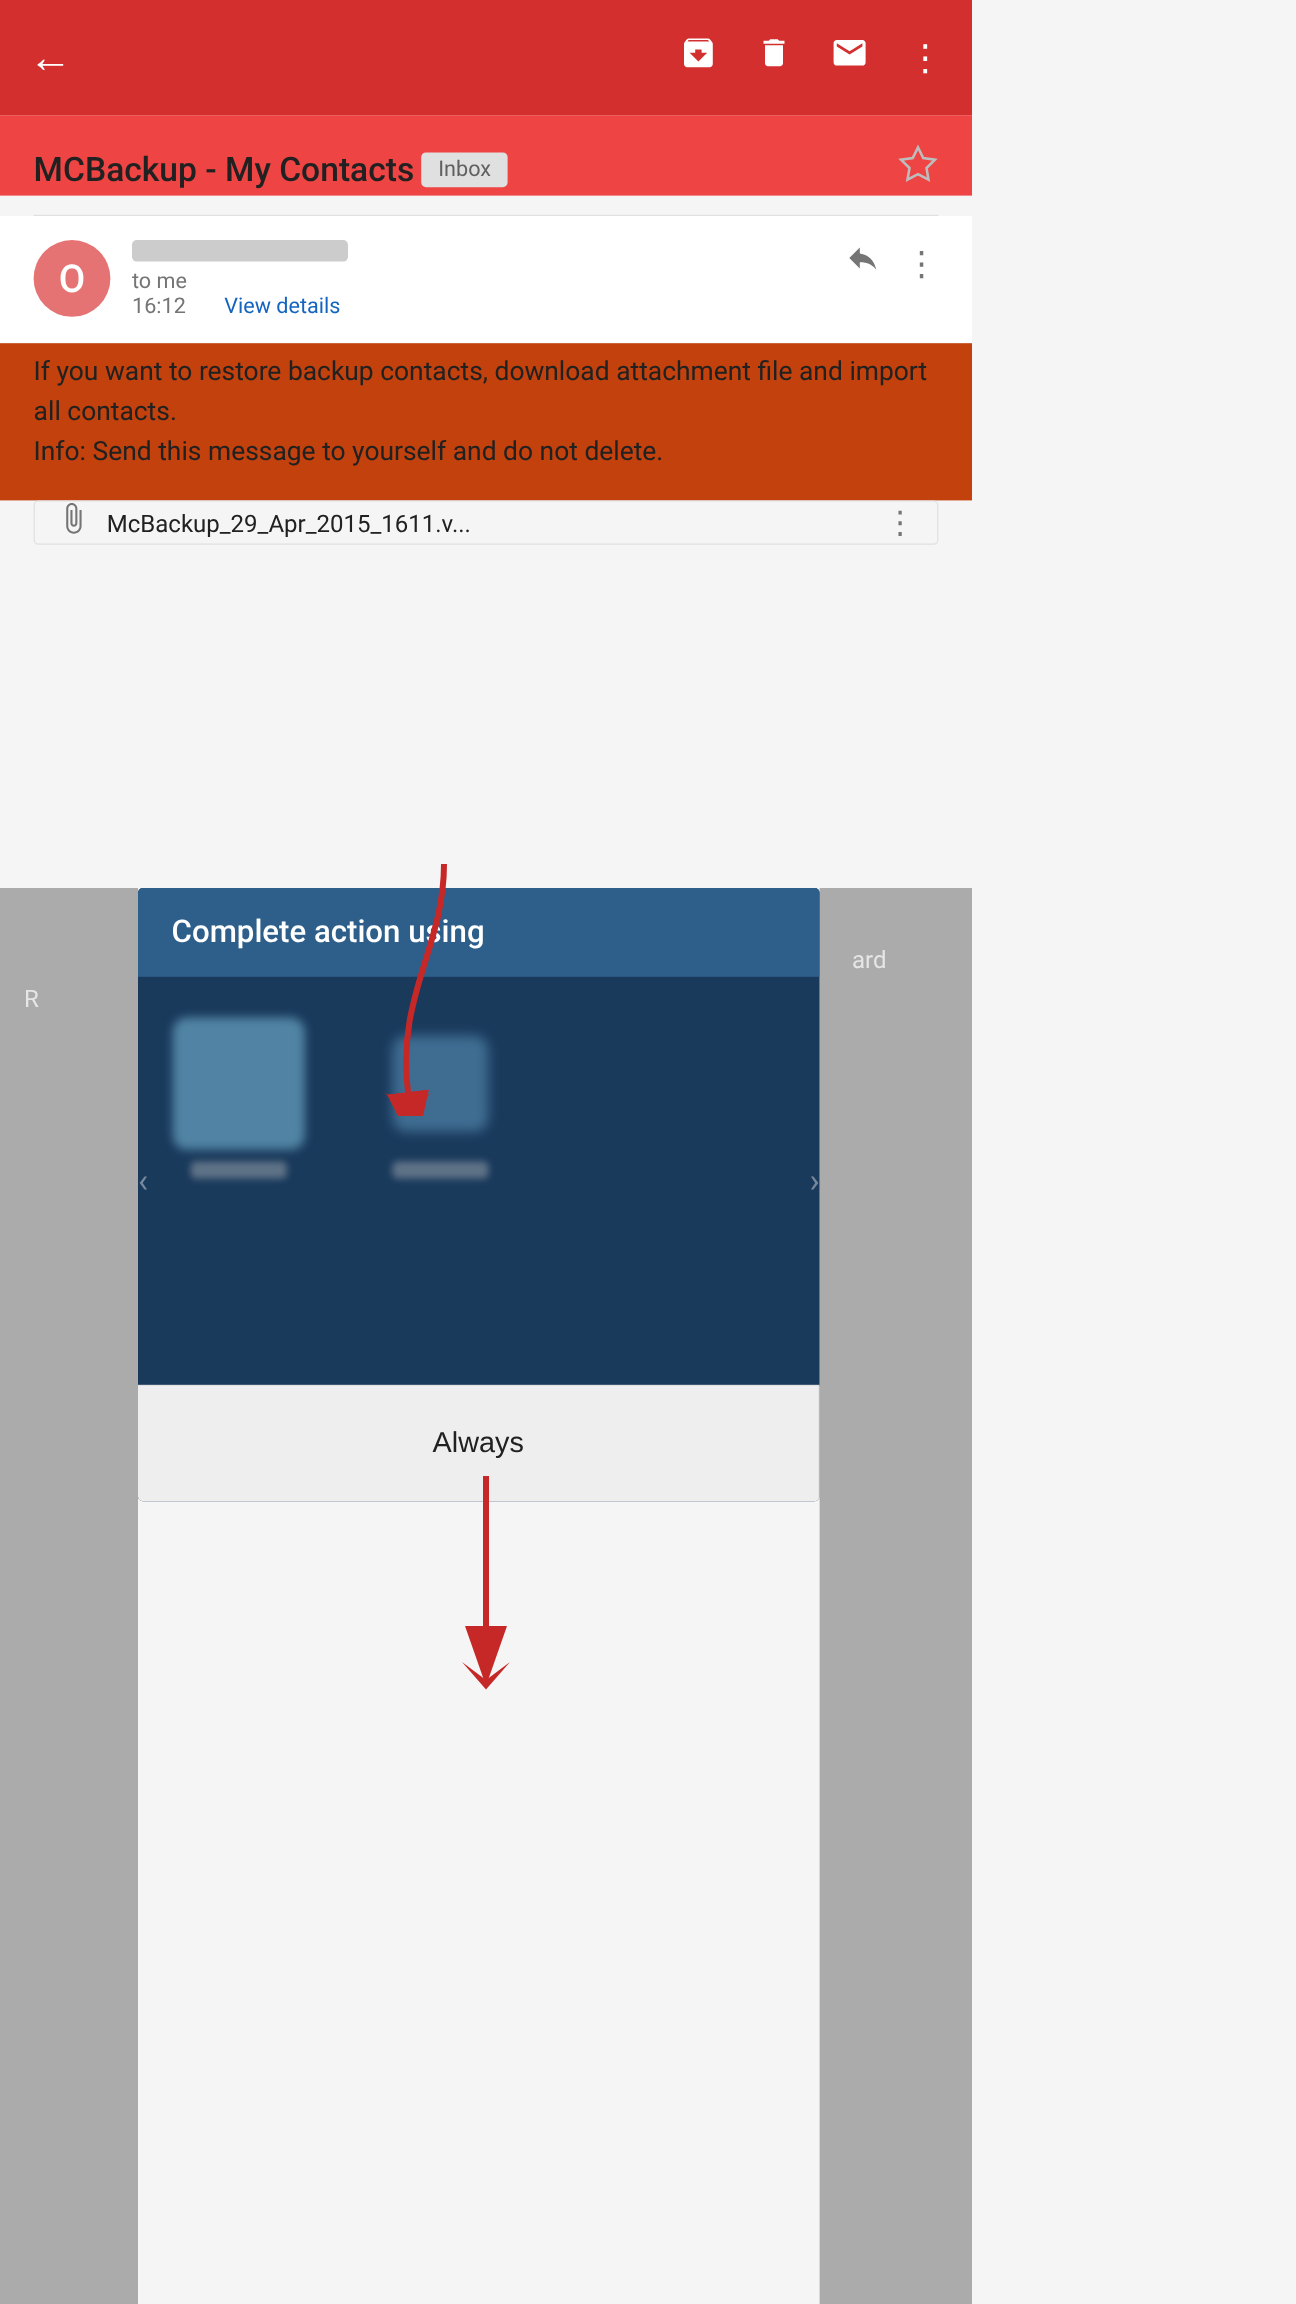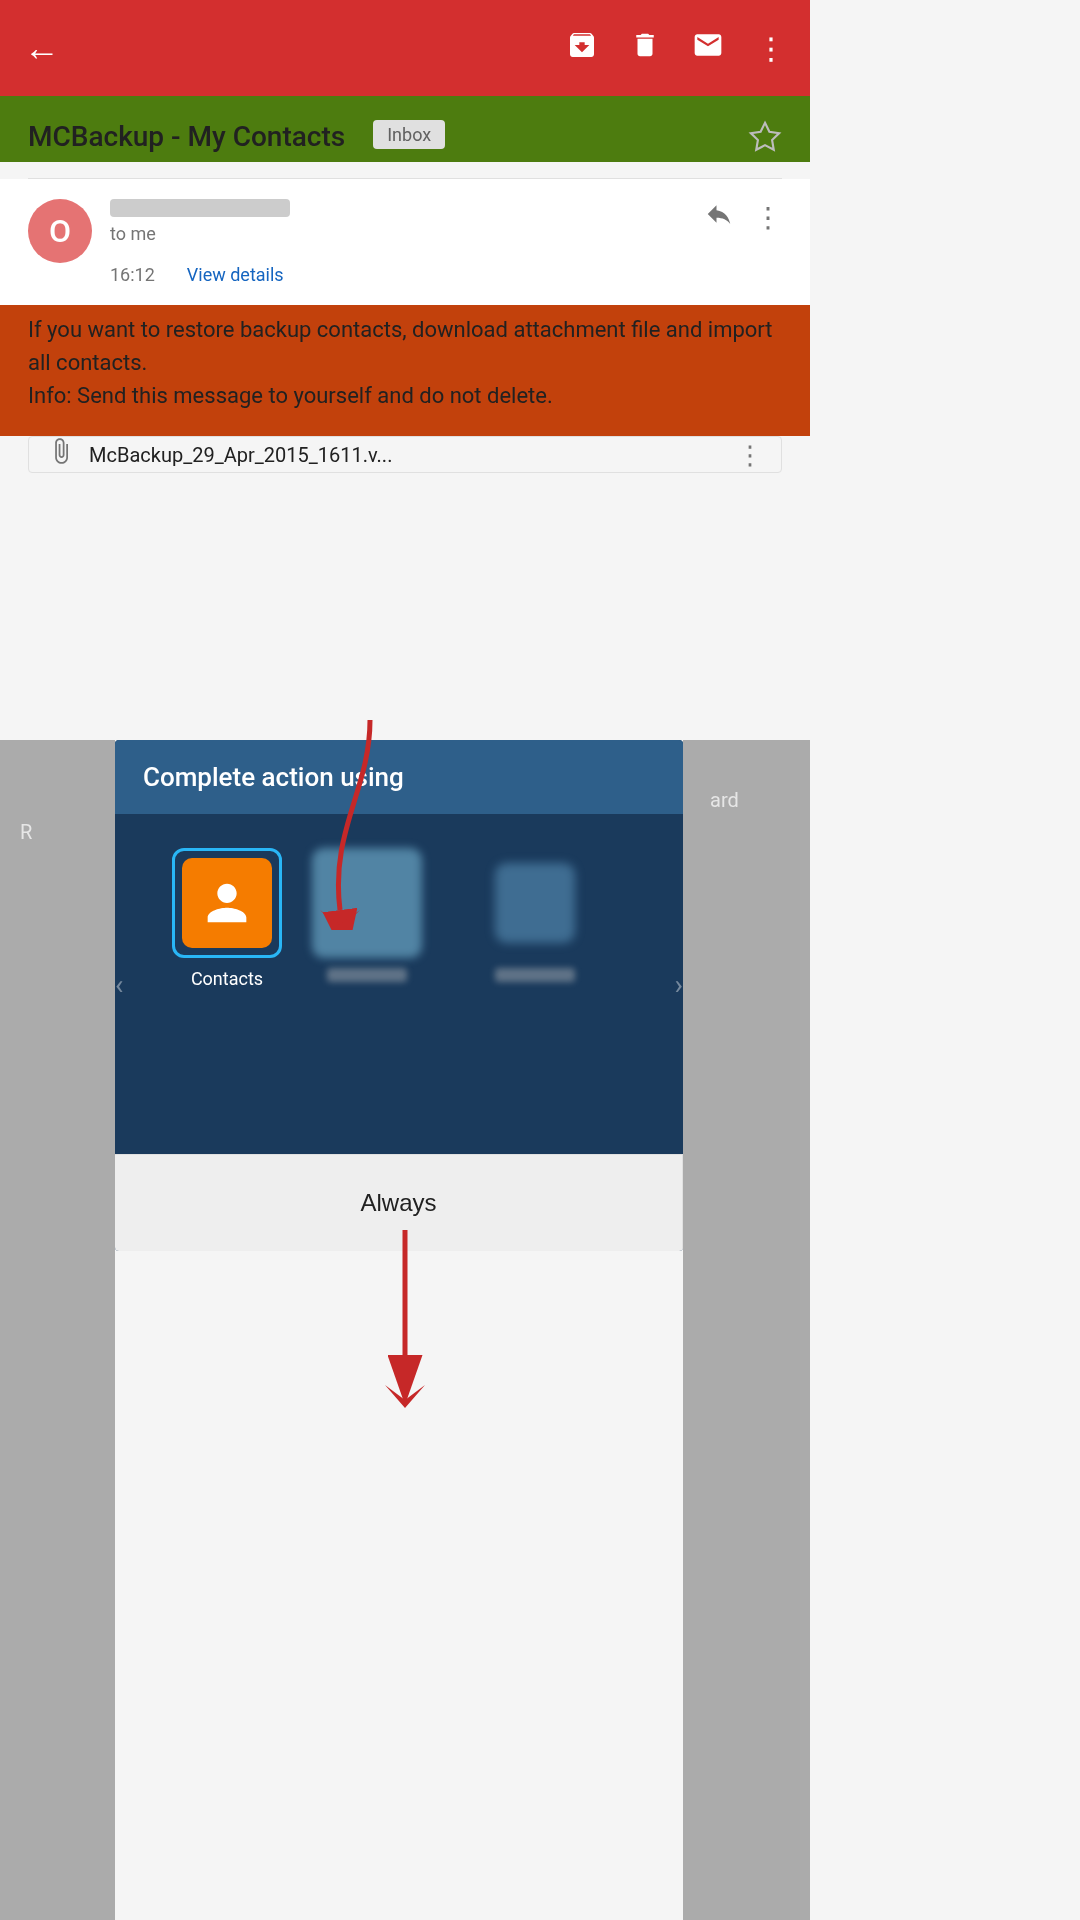--- a/index.html
+++ b/index.html
@@ -31,24 +31,24 @@
     }
     .top-icon {
       color: white;
       font-size: 30px;
       cursor: pointer;
     }
 
     
     .email-title-row {
       display: flex;
-      align-items: flex-start;
-      gap: 28px;
+      align-items: center;
+      gap: 6px;
       padding: 24px 28px 0 28px;
-      background: #4d7c0f;
+      background: #ef4444;
     }
     .email-subject {
       font-size: 28px;
       font-weight: 500;
       color: #212121;
     }
     .inbox-badge {
       background: #e0e0e0;
       color: #616161;
       font-size: 18px;
@@ -95,21 +95,21 @@
     .sender-name-blurred {
       width: 180px;
       height: 18px;
       background: #ccc;
       border-radius: 4px;
       margin-bottom: 6px;
     }
     .sender-to {
       font-size: 18px;
       color: #757575;
-      margin-bottom: 20px;
+      margin-bottom: 0;
     }
     .sender-time-row {
       display: flex;
       align-items: center;
       gap: 10px;
     }
     .sender-time {
       font-size: 18px;
       color: #757575;
     }
@@ -444,30 +444,20 @@
 
 <div class="complete-action-overlay">
   <div class="complete-action-header">
     <div class="complete-action-title">Complete action using</div>
   </div>
   <div class="complete-action-body">
 
     <div class="overlay-left-arrow">‹</div>
     <div class="overlay-right-arrow">›</div>
 
-    <div class="app-icon-wrapper" style="margin-left: 28px; margin-top: 10px;">
-      <div class="app-icon-box contacts-selected">
-        <div class="contacts-icon-bg">
-          <svg width="58" height="58" viewBox="0 0 24 24" fill="white">
-            <path d="M12 12c2.21 0 4-1.79 4-4s-1.79-4-4-4-4 1.79-4 4 1.79 4 4 4zm0 2c-2.67 0-8 1.34-8 4v2h16v-2c0-2.66-5.33-4-8-4z"></path>
-          </svg>
-        </div>
-      </div>
-      <span class="app-label">Contacts</span>
-    </div>
 
     <div class="app-icon-wrapper" style="margin-top: 10px;">
       <div class="blurred-icon"></div>
       <div class="blurred-label"></div>
     </div>
 
     <div class="app-icon-wrapper" style="margin-left: 28px; margin-top: 10px;">
       <div style="width:110px; height:110px; display:flex; align-items:center; justify-content:center;">
         <div class="blurred-icon-2"></div>
       </div>

